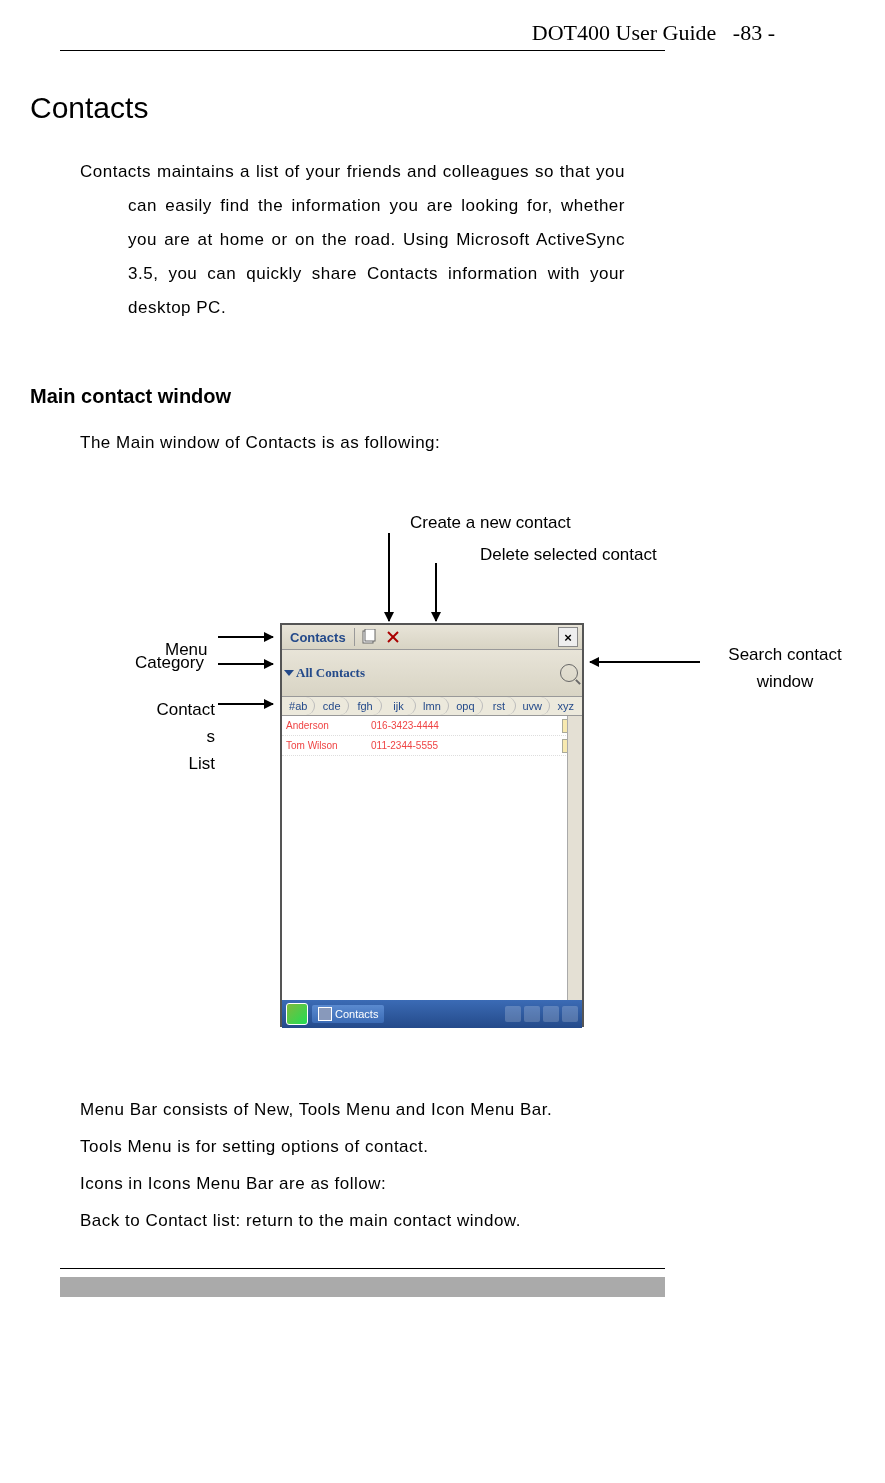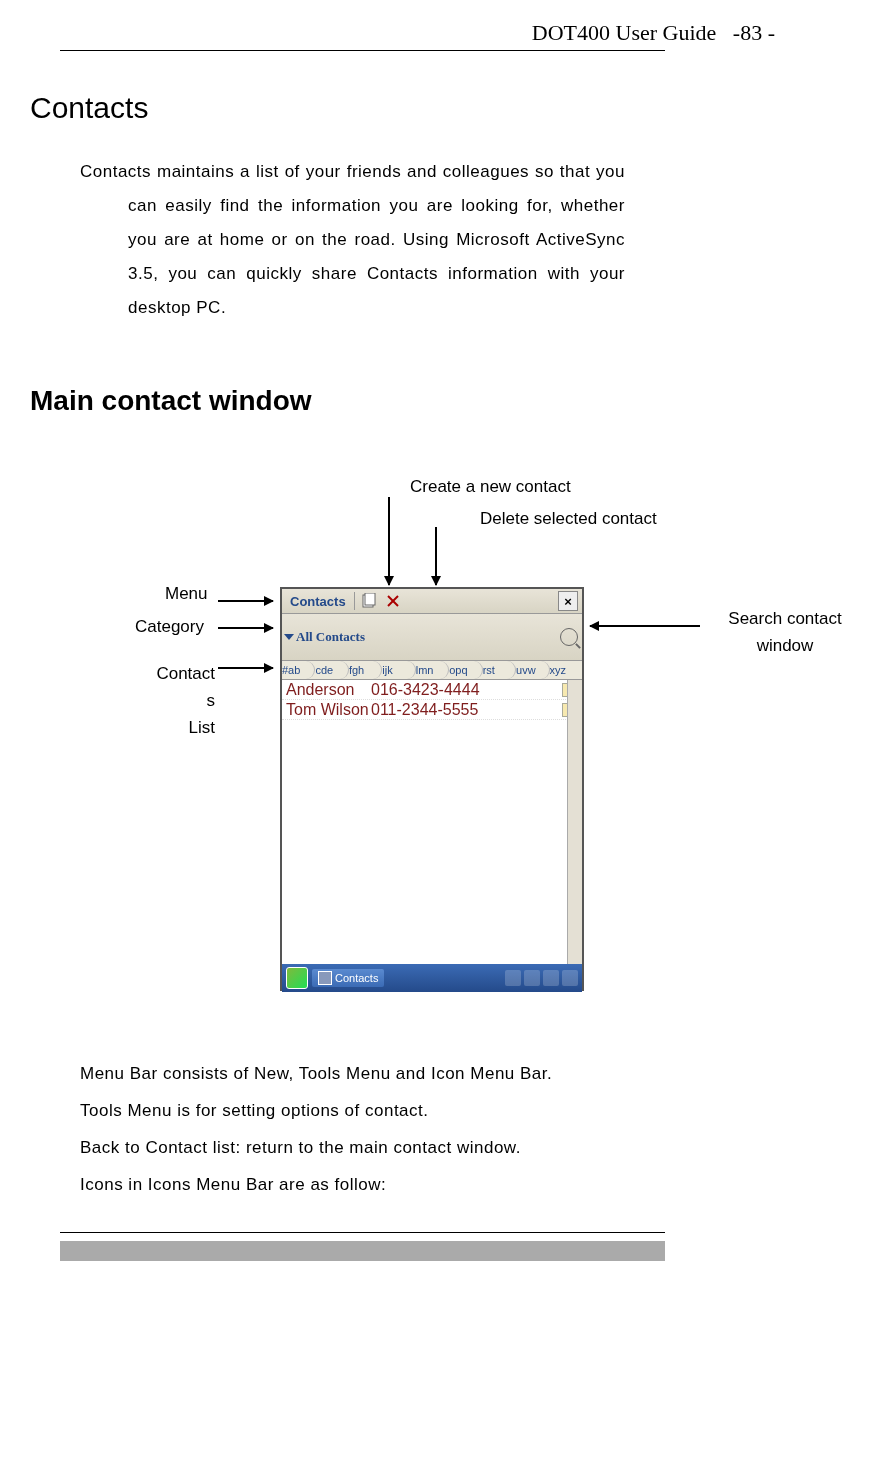--- a/index.html
+++ b/index.html
@@ -41,21 +41,21 @@
     text-indent: 0;
   }
   .intro .hang {
     display: block;
     padding-left: 48px;
     text-indent: -48px;
   }
   h2.subtitle {
     font-family: Verdana, Arial, sans-serif;
     font-weight: bold;
-    font-size: 28px;
+    font-size: 20px;
     margin: 60px 0 25px 0;
   }
   .lead {
     font-family: Arial, sans-serif;
     font-size: 17px;
     letter-spacing: 0.5px;
     margin-left: 50px;
   }
   .diagram-area {
     position: relative;
@@ -190,36 +190,37 @@
   .shot .azbar {
     display: flex;
     border-bottom: 1px solid #999;
     background: #ece9dc;
     height: 18px;
     font-size: 11px;
   }
   .shot .azbar span {
     flex: 1;
     border-right: 1px solid #bbb;
+    text-align: center;
     line-height: 18px;
     color: #244a8a;
     cursor: pointer;
     border-radius: 9px;
   }
   .shot .azbar span:last-child { border-right: none; }
   .shot .list {
     height: 284px;
     overflow: hidden;
     position: relative;
   }
   .shot .row {
     display: flex;
     align-items: center;
-    font-size: 16px;
-    color: #7f1d1d;
+    font-size: 10px;
+    color: #ef4444;
     padding: 1px 4px;
     border-bottom: 1px dotted #ddd;
     height: 17px;
   }
   .shot .row .name { width: 85px; }
   .shot .row .phone { flex: 1; }
   .shot .row .card {
     width: 14px; height: 12px;
     background: #f7e9b0;
     border: 1px solid #aa9;
@@ -304,29 +305,30 @@
   </div>
   <hr class="hr-top">
 
   <h1 class="title">Contacts</h1>
 
   <div class="intro">
     <span class="hang">Contacts maintains a list of your friends and colleagues so that you can easily find the information you are looking for, whether you are at home or on the road. Using Microsoft ActiveSync 3.5, you can quickly share Contacts information with your desktop PC.</span>
   </div>
 
   <h2 class="subtitle">Main contact window</h2>
+  <div class="lead">The Main window of Contacts is as following:</div>
 
   <div class="diagram-area">
 
     <div class="callout" style="left:380px; top:0;">Create a new contact</div>
     <div class="callout" style="left:450px; top:32px;">Delete selected contact</div>
     <div class="arrow-v" style="left:358px; top:20px; height:88px;"></div>
     <div class="arrow-v" style="left:405px; top:50px; height:58px;"></div>
 
-    <div class="callout" style="left:135px; top:107px;">Menu</div>
+    <div class="callout" style="left:135px; top:127px;">Menu</div>
     <div class="arrow-h" style="left:188px; top:123px; width:55px;"></div>
 
     <div class="callout" style="left:105px; top:140px;">Category</div>
     <div class="arrow-h" style="left:188px; top:150px; width:55px;"></div>
 
     <div class="callout" style="left:115px; top:183px; text-align:right; width:70px; white-space:normal; line-height:1.6;">
       <span>Contact</span><br>
       <span>s</span><br>
       <span>List</span>
     </div>
@@ -397,19 +399,19 @@
           <span class="ti"></span>
           <span class="ti"></span>
         </span>
       </div>
     </div>
   </div>
 
   <div class="body-text">
     <p>Menu Bar consists of New, Tools Menu and Icon Menu Bar.</p>
     <p>Tools Menu is for setting options of contact.</p>
+    <p>Icons in Icons Menu Bar are as follow:</p>
     <p>Back to Contact list: return to the main contact window.</p>
-    <p>Icons in Icons Menu Bar are as follow:</p>
   </div>
 
   <hr class="footer-hr">
   <div class="footer-bar"></div>
 </div>
 
 </body></html>

